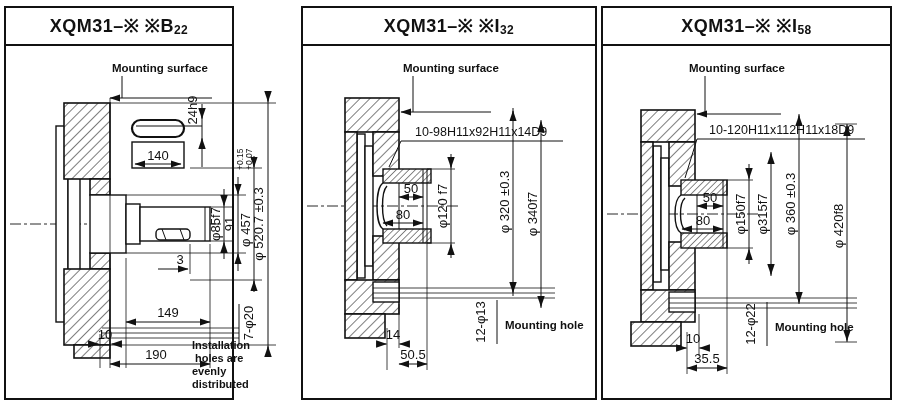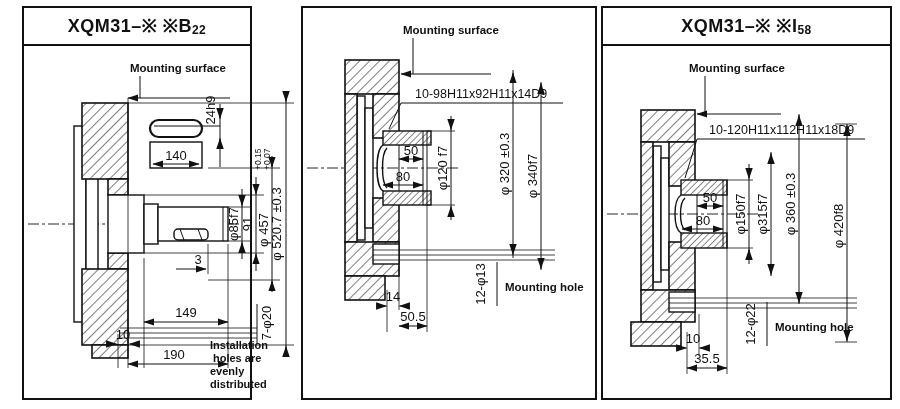--- a/index.html
+++ b/index.html
@@ -5,21 +5,21 @@
   html,body { margin:0; padding:0; }
   body {
     width:900px; height:409px; position:relative;
     background:#ffffff; overflow:hidden;
     font-family:"Liberation Sans", sans-serif; color:#111;
   }
   .panel {
     position:absolute; top:6px; height:394px;
     border:2px solid #111; background:#fff; box-sizing:border-box;
   }
-  #panel-b22 { left:22px;   width:230px; }
+  #panel-b22 { left:4px;   width:230px; }
   #panel-i32 { left:301px; width:296px; }
   #panel-i52 { left:601px; width:291px; }
   .panel-header {
     height:36px; line-height:36px; border-bottom:2px solid #111;
     text-align:center; font-size:18px; font-weight:bold; letter-spacing:0.5px;
   }
   .sub { font-size:12px; font-weight:bold; vertical-align:-2px; }
   .drawing { display:block; }
 
   
@@ -151,20 +151,23 @@
     <g>
       <text x="186" y="303" class="note">Installation</text>
       <text x="189" y="316" class="note">holes are</text>
       <text x="186" y="329" class="note">evenly</text>
       <text x="186" y="342" class="note">distributed</text>
     </g>
   </svg>
 </div>
 
 <div class="panel" id="panel-i32">
+  <div class="panel-header">
+    <span>XQM31–※ ※I</span><span class="sub">32</span>
+  </div>
   <svg class="drawing" width="292" height="352" viewBox="0 0 292 352">
     <line class="cl" x1="4" y1="160" x2="158" y2="160"></line>
     <g>
       <rect x="54" y="88" width="8" height="144" class="w"></rect>
       <rect x="62" y="100" width="8" height="120" class="w"></rect>
       <rect x="42" y="52" width="54" height="34" class="h"></rect>
       <rect x="42" y="86" width="12" height="148" class="h"></rect>
       <rect x="70" y="86" width="26" height="44" class="h"></rect>
       <rect x="70" y="190" width="26" height="44" class="h"></rect>
       <rect x="42" y="234" width="54" height="34" class="h"></rect>

